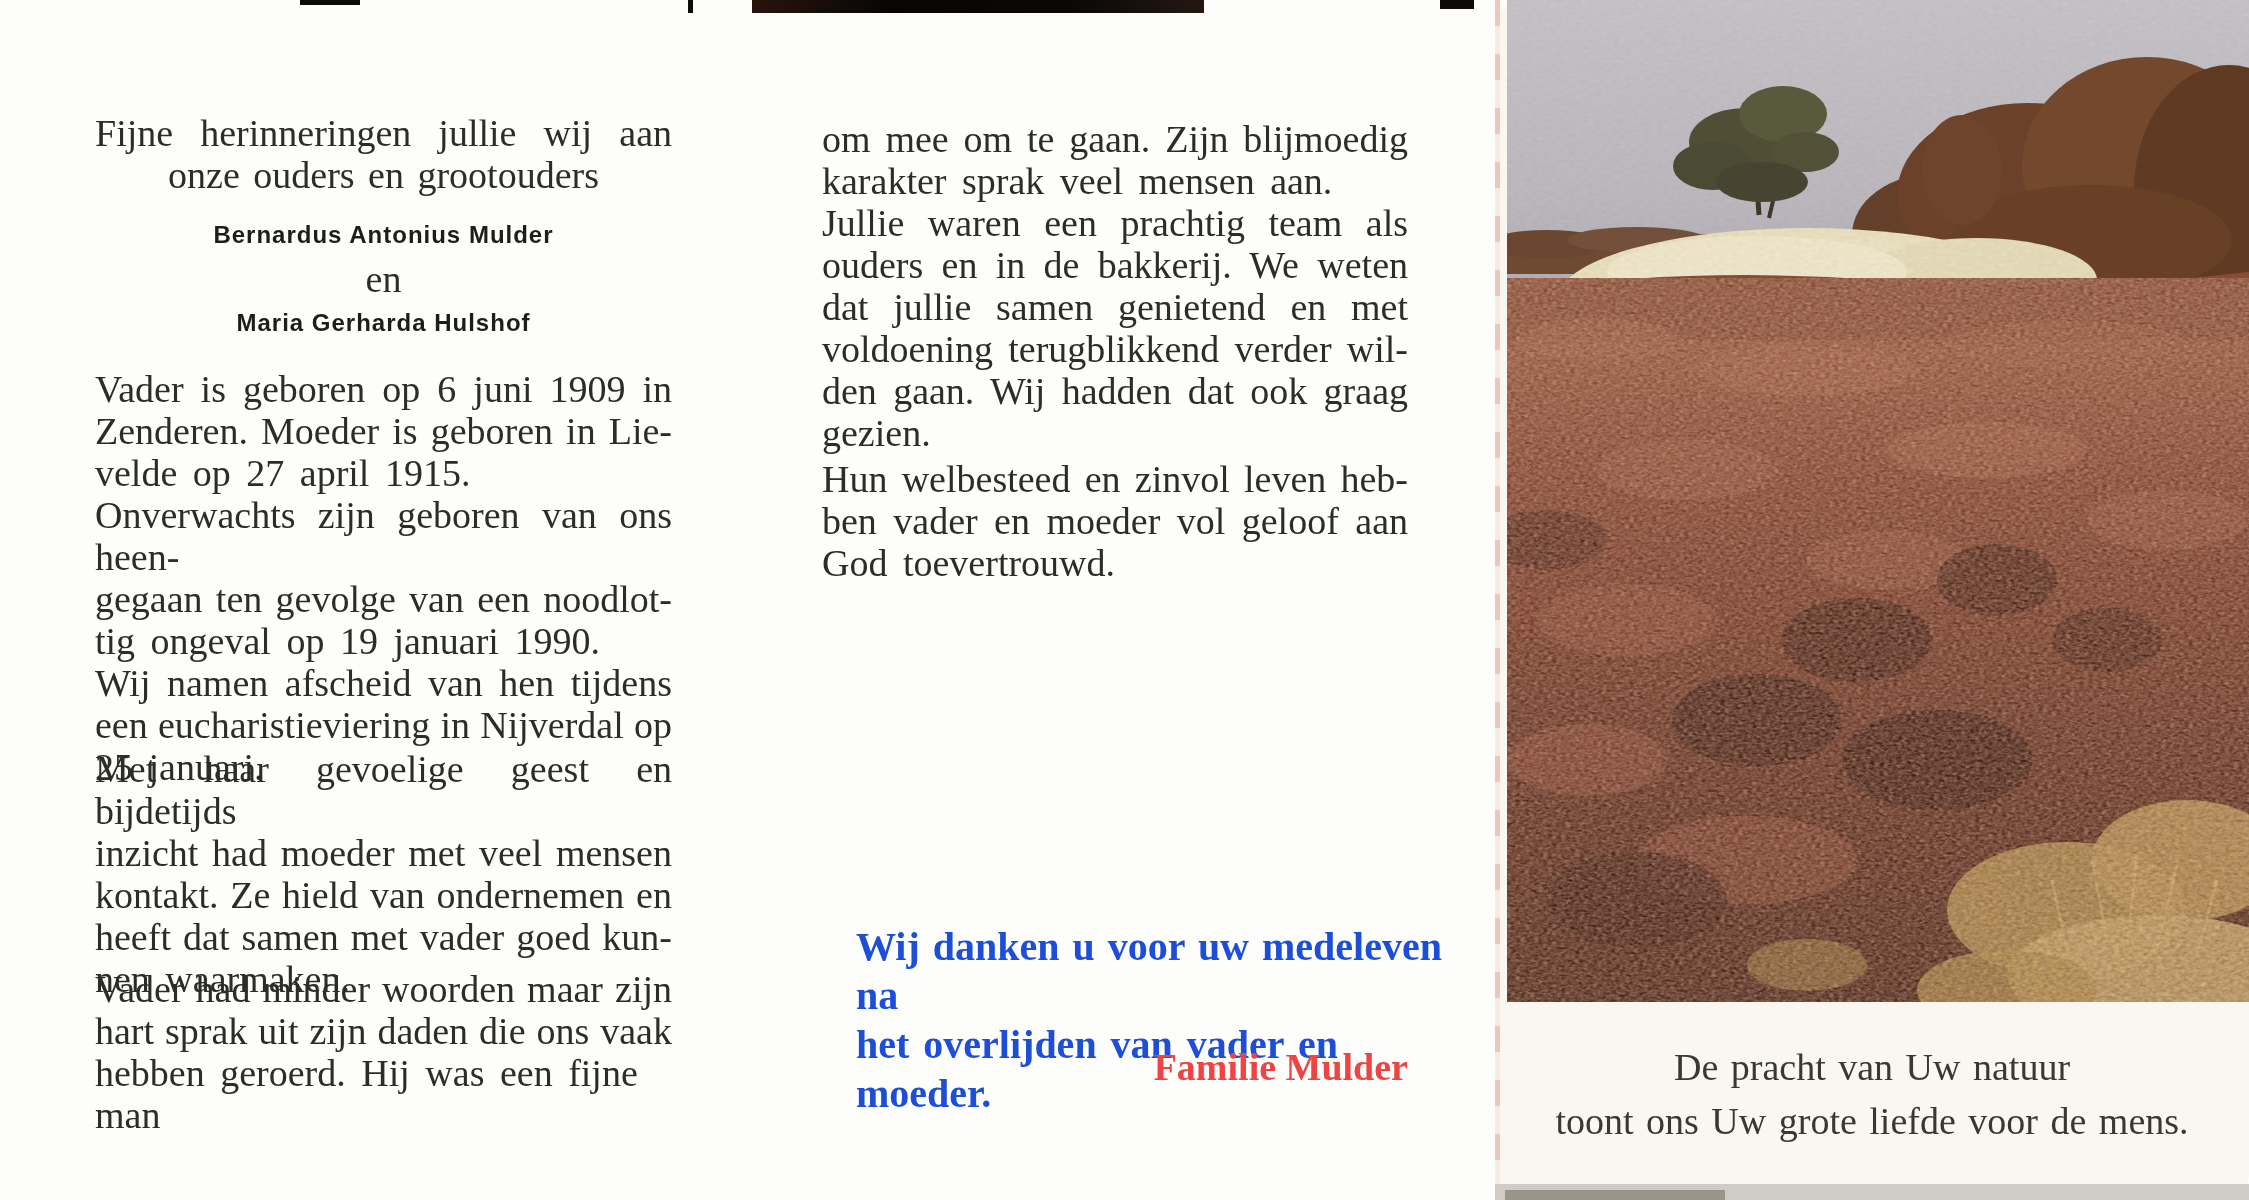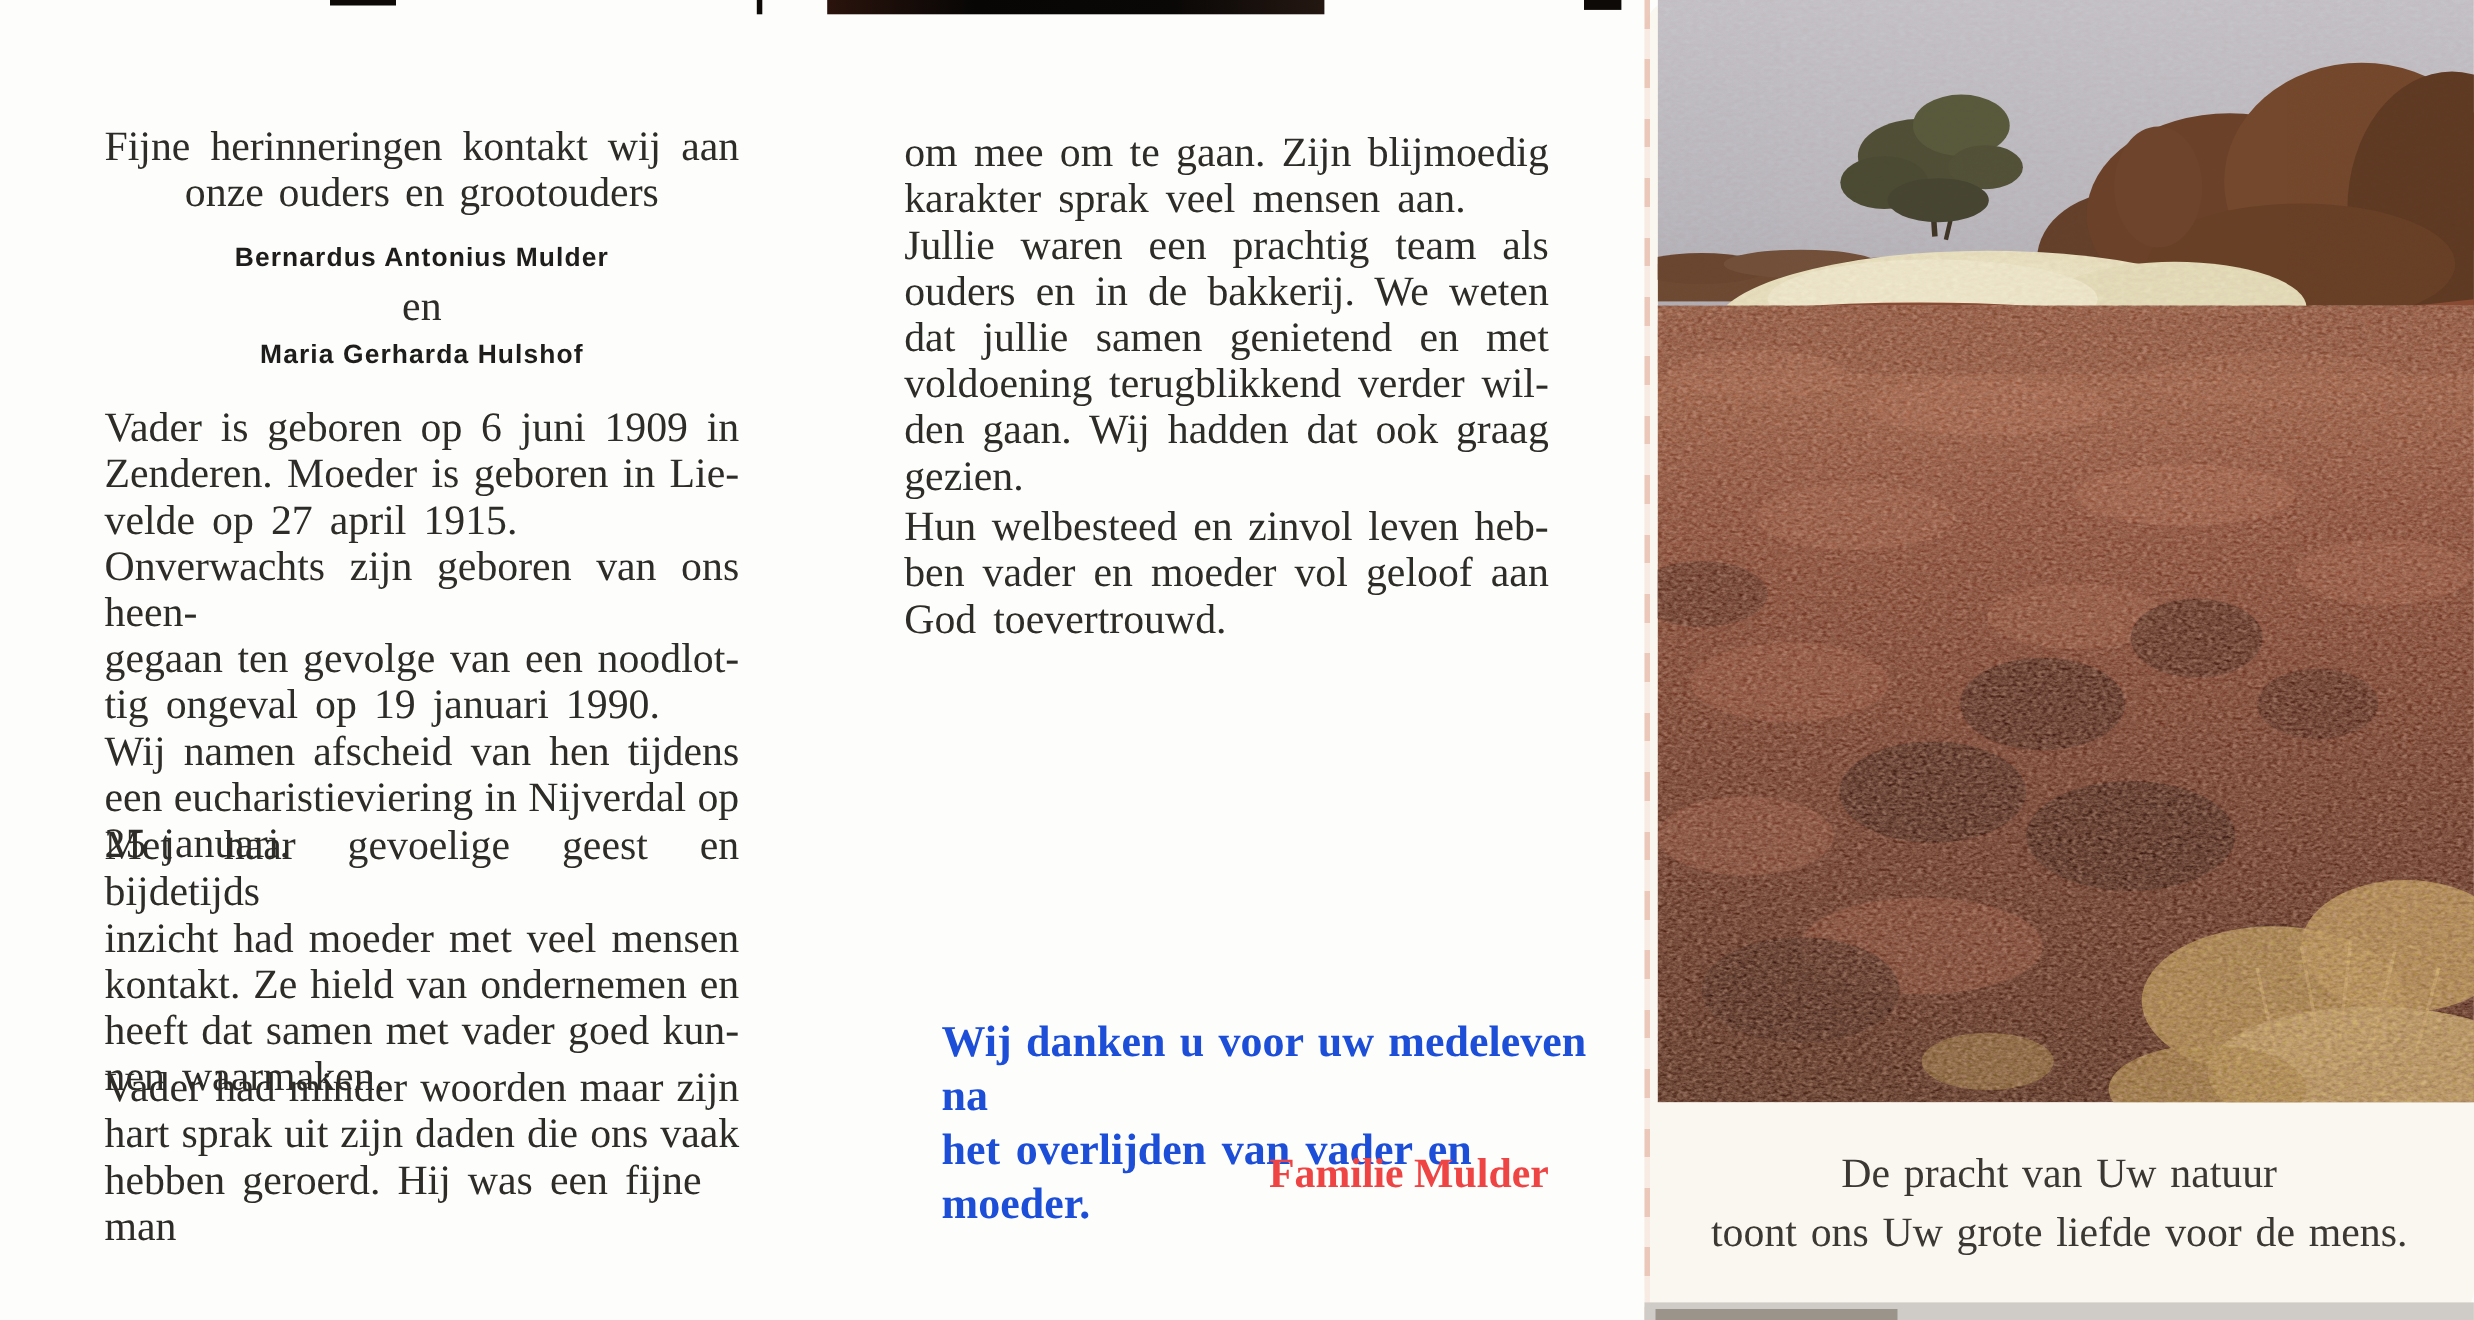--- a/index.html
+++ b/index.html
@@ -58,21 +58,21 @@
 
 <div class="page">
 
   <div class="art art-a"></div>
   <div class="art art-b"></div>
   <div class="art art-c"></div>
   <div class="art art-d"></div>
 
   <div class="col-left">
     <div class="para intro">
-      <div class="line">Fijne herinneringen kontakt wij aan</div>
+      <div class="line">Fijne herinneringen jullie wij aan</div>
       <div class="line center">onze ouders en grootouders</div>
     </div>
 
     <div class="para names">
       <div class="nm">Bernardus Antonius Mulder</div>
       <div class="conj">en</div>
       <div class="nm">Maria Gerharda Hulshof</div>
     </div>
 
     <div class="para p-l1">

